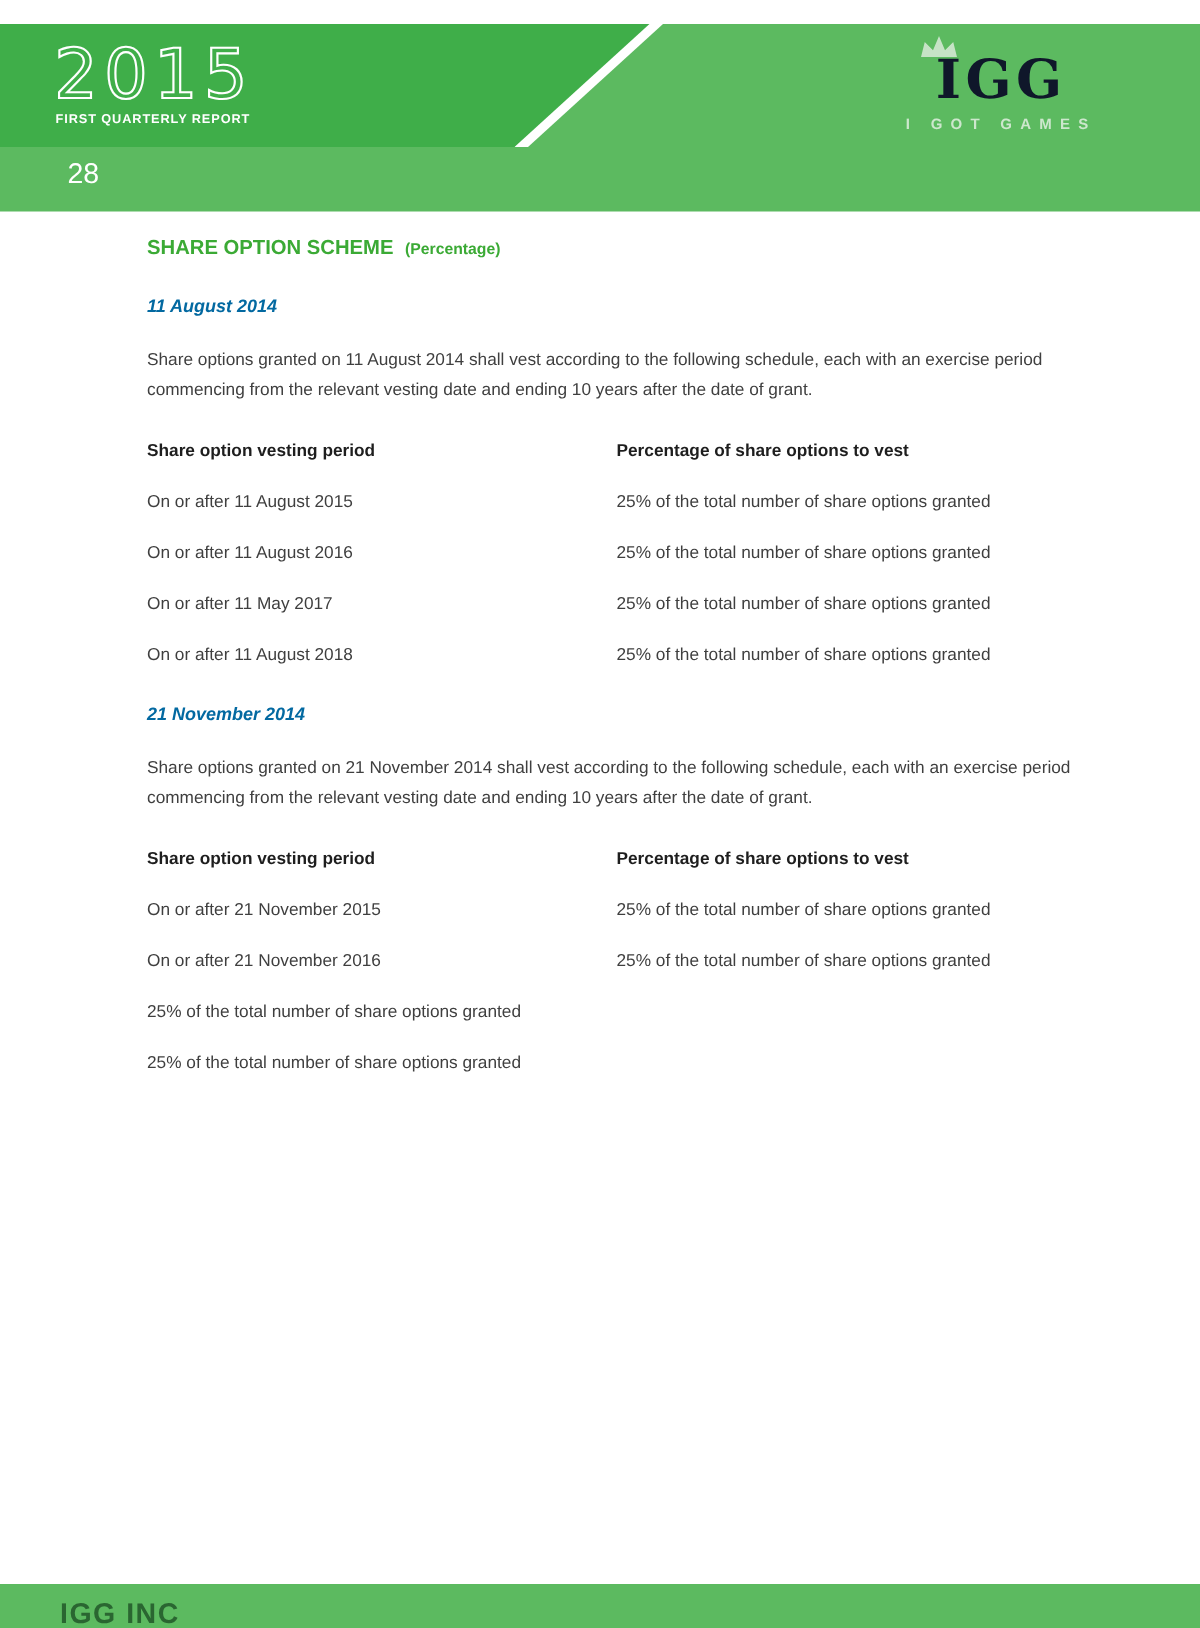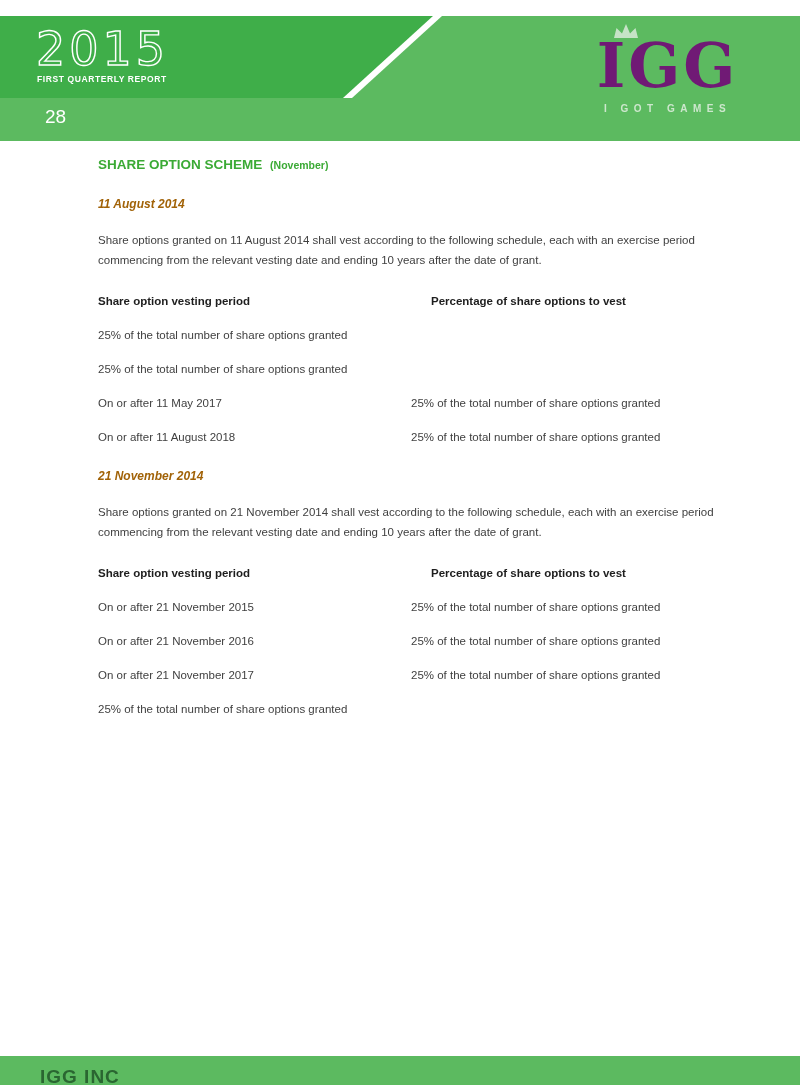--- a/index.html
+++ b/index.html
@@ -49,23 +49,23 @@
   }
   .igg-logo {
     position: absolute; right: 40px; top: 6px;
     width: 185px; text-align: center;
   }
   .crown { position: absolute; left: 38px; top: 2px; }
   .igg-big {
     margin-top: 13px;
     font-family: "DejaVu Serif", serif;
     font-weight: bold;
-    font-size: 61px;
+    font-size: 36px;
     line-height: 1;
-    color: #701a75;
+    color: #0f172a;
     letter-spacing: 3px;
   }
   .igg-sub {
     margin-top: 7px;
     font-weight: bold;
     font-size: 10px;
     letter-spacing: 5.5px;
     color: #cde7cd;
     white-space: nowrap;
   }
@@ -74,38 +74,38 @@
   .content { position: absolute; top: 125px; left: 0; width: 800px; }
   .doc-title {
     margin: 16px 74px 0 98px;
     font-size: 13.5px; font-weight: bold;
     color: #3BAA35;
   }
   .title-suffix { font-size: 10.5px; margin-left: 4px; }
   .date-heading {
     margin: 25px 74px 0 98px;
     font-size: 12px; font-style: italic; font-weight: bold;
-    color: #a16207;
+    color: #0369a1;
   }
   .para {
     margin: 19px 74px 0 98px;
     font-size: 11.5px; line-height: 20px;
     color: #3F3F3F;
   }
   .vtable {
     margin: 24px 74px 0 98px;
     font-size: 11.5px; color: #3F3F3F;
   }
   .vrow {
     display: grid;
     grid-template-columns: 313px 1fr;
     margin-top: 20px;
     line-height: 14px;
   }
-  .vrow:first-child { margin-top: 0; gap: 20px; }
+  .vrow:first-child { margin-top: 0; }
   .vhead { font-weight: bold; color: #1e1e1e; }
 
   
   .footer {
     position: absolute; bottom: 0; left: 0;
     width: 800px; height: 45px;
     background: #5CBA60;
   }
   .company {
     position: absolute; left: 40px; top: 10px;
@@ -139,36 +139,38 @@
       </svg>
       <div class="igg-big">IGG</div>
       <div class="igg-sub">I GOT GAMES</div>
     </div>
   </header>
 
   <main class="content">
 
     <h1 class="doc-title">
       <span>SHARE OPTION SCHEME</span>
-      <span class="title-suffix">(November)</span>
+      <span class="title-suffix">(Percentage)</span>
     </h1>
 
     <section>
       <h2 class="date-heading">11 August 2014</h2>
       <p class="para">Share options granted on 11 August 2014 shall vest according to the following schedule, each with an exercise period commencing from the relevant vesting date and ending 10 years after the date of grant.</p>
 
       <div class="vtable">
         <div class="vrow vhead">
           <div>Share option vesting period</div>
           <div>Percentage of share options to vest</div>
         </div>
         <div class="vrow">
-          <div>25% of the total number of share options granted</div>
-        </div>
-        <div class="vrow">
+          <div>On or after 11 August 2015</div>
+          <div>25% of the total number of share options granted</div>
+        </div>
+        <div class="vrow">
+          <div>On or after 11 August 2016</div>
           <div>25% of the total number of share options granted</div>
         </div>
         <div class="vrow">
           <div>On or after 11 May 2017</div>
           <div>25% of the total number of share options granted</div>
         </div>
         <div class="vrow">
           <div>On or after 11 August 2018</div>
           <div>25% of the total number of share options granted</div>
         </div>
@@ -186,21 +188,20 @@
         </div>
         <div class="vrow">
           <div>On or after 21 November 2015</div>
           <div>25% of the total number of share options granted</div>
         </div>
         <div class="vrow">
           <div>On or after 21 November 2016</div>
           <div>25% of the total number of share options granted</div>
         </div>
         <div class="vrow">
-          <div>On or after 21 November 2017</div>
           <div>25% of the total number of share options granted</div>
         </div>
         <div class="vrow">
           <div>25% of the total number of share options granted</div>
         </div>
       </div>
     </section>
 
   </main>
 

